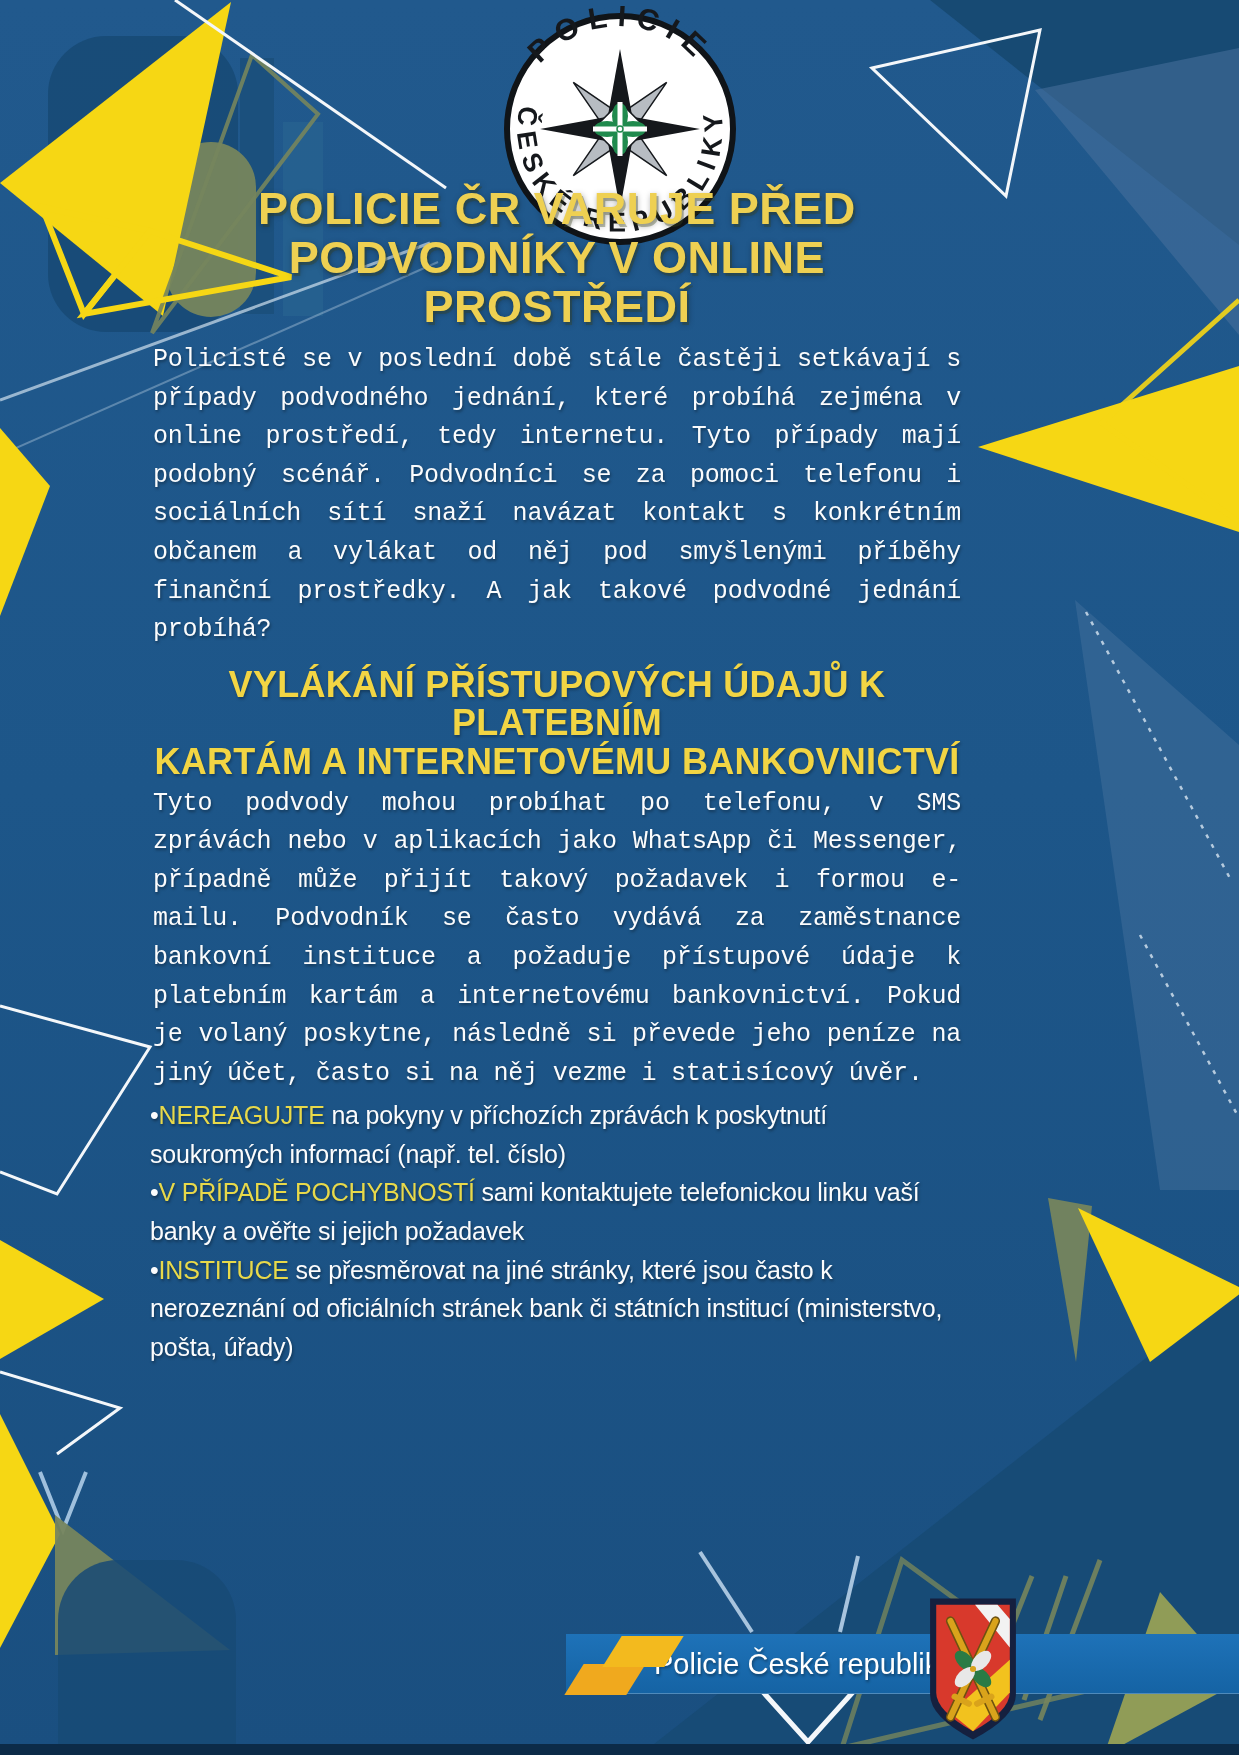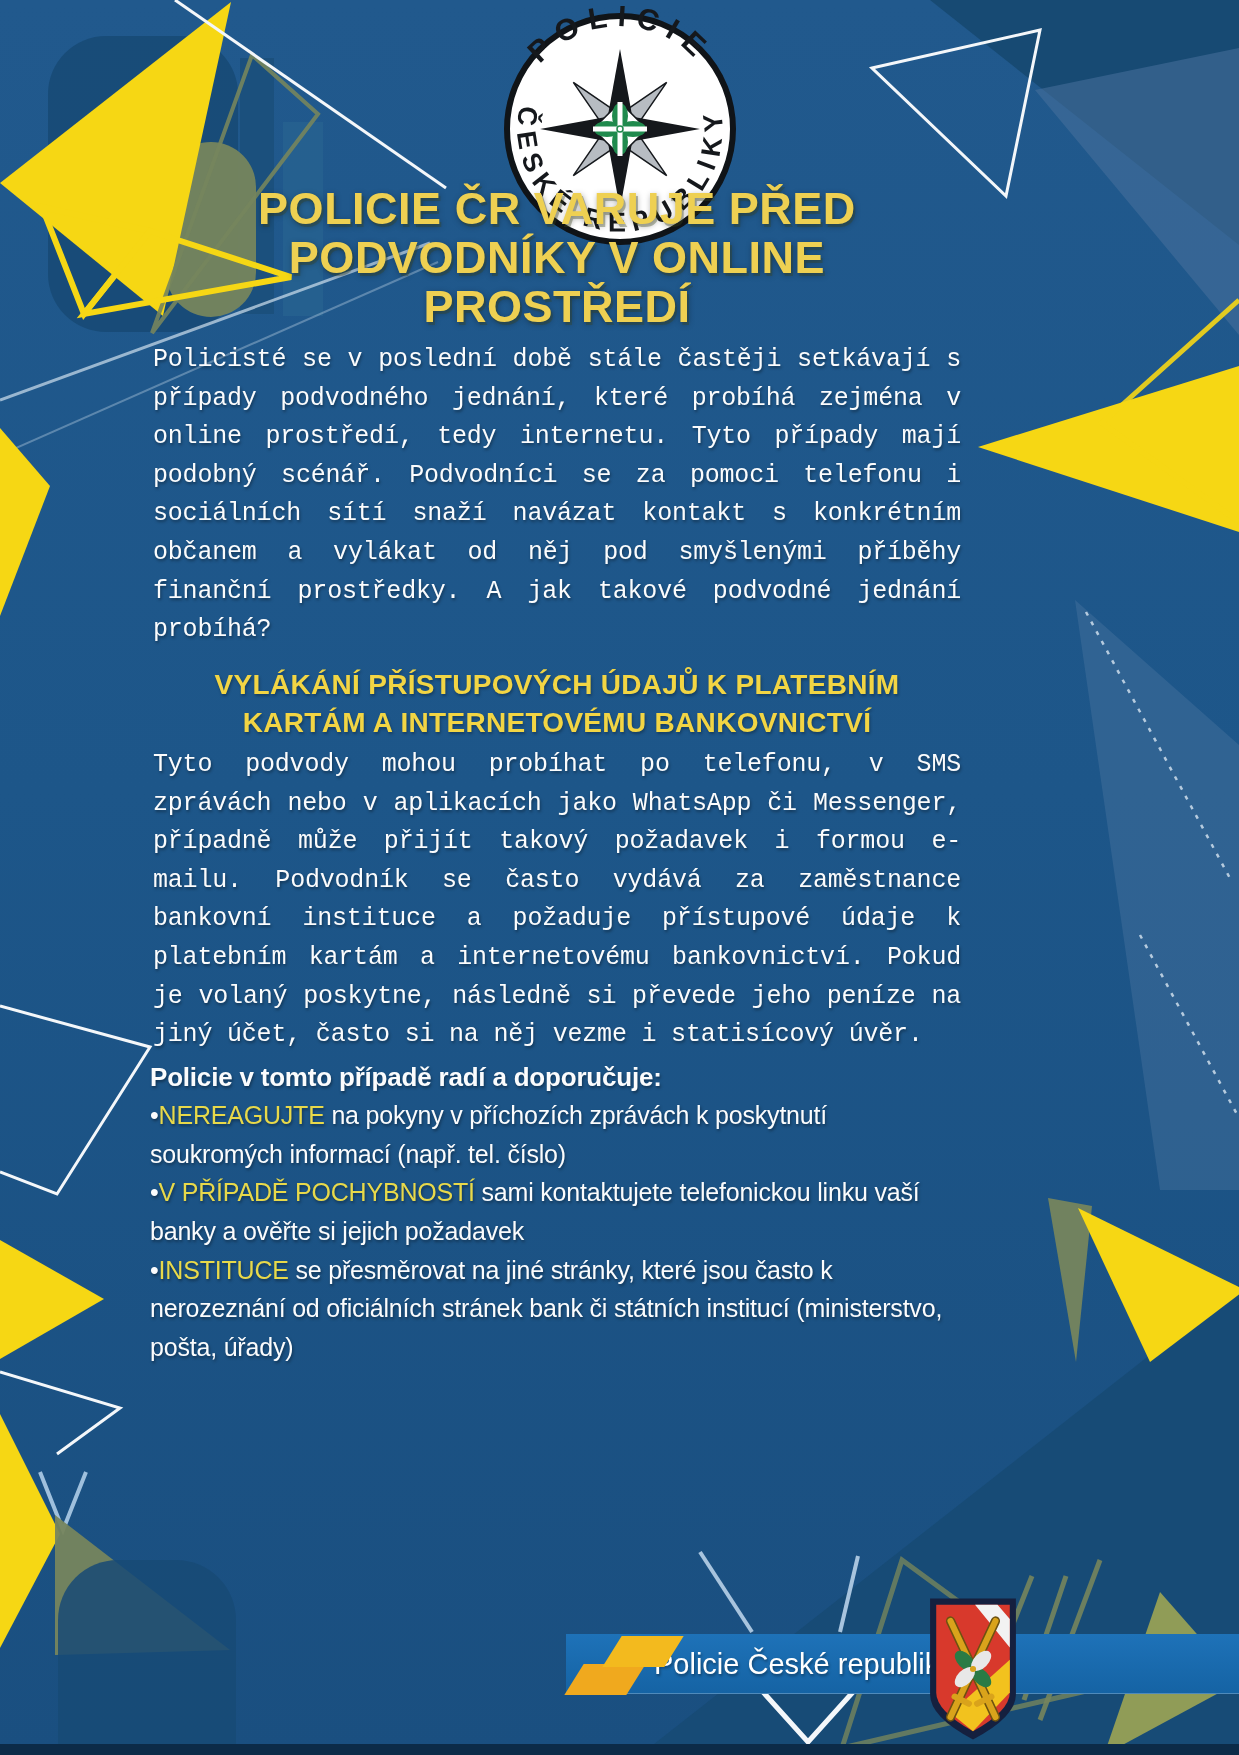--- a/index.html
+++ b/index.html
@@ -16,21 +16,21 @@
     font-weight:bold; font-size:45px; line-height:49px; letter-spacing:0.5px;
     color:#eed052; text-align:center; margin:0 0 10px 0;
     text-shadow:2px 3px 0 rgba(60,70,30,0.35), 1px 2px 6px rgba(0,0,0,0.35);
   }
   .body-text {
     color:#fbfcfd; text-align:justify; margin:3px;
     text-shadow:1px 2px 3px rgba(0,0,0,0.38);
     font-family:Liberation Mono, monospace;
   }
   .section-heading {
-    color:#f2d544; font-weight:bold; font-size:28px; line-height:38.6px;
+    color:#f2d544; font-weight:bold; font-size:36px; line-height:38.6px;
     text-align:center; letter-spacing:0.3px; margin:0;
     text-shadow:1px 2px 3px rgba(0,0,0,0.3);
   }
   .section-heading.first { margin-top:16px; }
   .advice-title { color:#f0cd3e; font-weight:bold; font-size:26px;
     line-height:38.6px; margin:0; text-shadow:1px 2px 3px rgba(0,0,0,0.35); }
   .advice p { margin:0; color:#fbfcfd; text-align:left;
     text-shadow:1px 2px 3px rgba(0,0,0,0.38); }
   .kw { color:#e8d94a; }
   .footer-bar {
@@ -145,21 +145,20 @@
   <div class="content">
     <h1 class="headline">
       <div>POLICIE ČR VARUJE PŘED</div>
       <div>PODVODNÍKY V ONLINE PROSTŘEDÍ</div>
     </h1>
     <p class="body-text">Policisté se v poslední době stále častěji setkávají s případy podvodného jednání, které probíhá zejména v online prostředí, tedy internetu. Tyto případy mají podobný scénář. Podvodníci se za pomoci telefonu i sociálních sítí snaží navázat kontakt s konkrétním občanem a vylákat od něj pod smyšlenými příběhy finanční prostředky. A jak takové podvodné jednání probíhá?</p>
     <div class="section-heading first">VYLÁKÁNÍ PŘÍSTUPOVÝCH ÚDAJŮ K PLATEBNÍM</div>
     <div class="section-heading">KARTÁM A INTERNETOVÉMU BANKOVNICTVÍ</div>
     <p class="body-text">Tyto podvody mohou probíhat po telefonu, v SMS zprávách nebo v aplikacích jako WhatsApp či Messenger, případně může přijít takový požadavek i formou e-mailu. Podvodník se často vydává za zaměstnance bankovní instituce a požaduje přístupové údaje k platebním kartám a internetovému bankovnictví. Pokud je volaný poskytne, následně si převede jeho peníze na jiný účet, často si na něj vezme i statisícový úvěr.</p>
     <div class="advice">
-      <p class="advice-title">Policie v tomto případě radí a doporučuje:</p>
       <p><span class="dot">•</span><span class="kw">NEREAGUJTE</span><span> na pokyny v příchozích zprávách k poskytnutí soukromých informací (např. tel. číslo)</span></p>
       <p><span class="dot">•</span><span class="kw">V PŘÍPADĚ POCHYBNOSTÍ</span><span> sami kontaktujete telefonickou linku vaší banky a ověřte si jejich požadavek</span></p>
       <p><span class="dot">•</span><span class="kw">INSTITUCE</span><span> se přesměrovat na jiné stránky, které jsou často k nerozeznání od oficiálních stránek bank či státních institucí (ministerstvo, pošta, úřady)</span></p>
     </div>
   </div>
 
   <div class="footer-bar">
     <span class="footer-label">Policie České republiky</span>
   </div>
   <div class="pgram pgram-1"></div>

